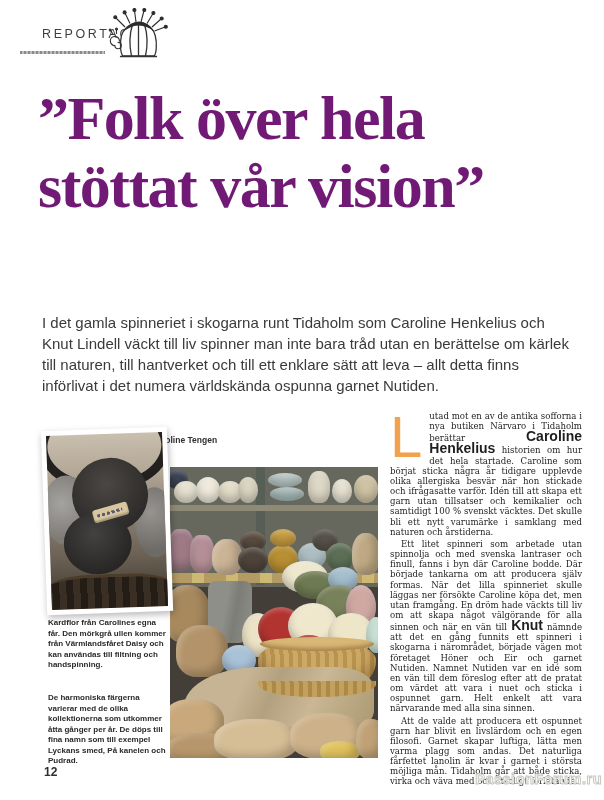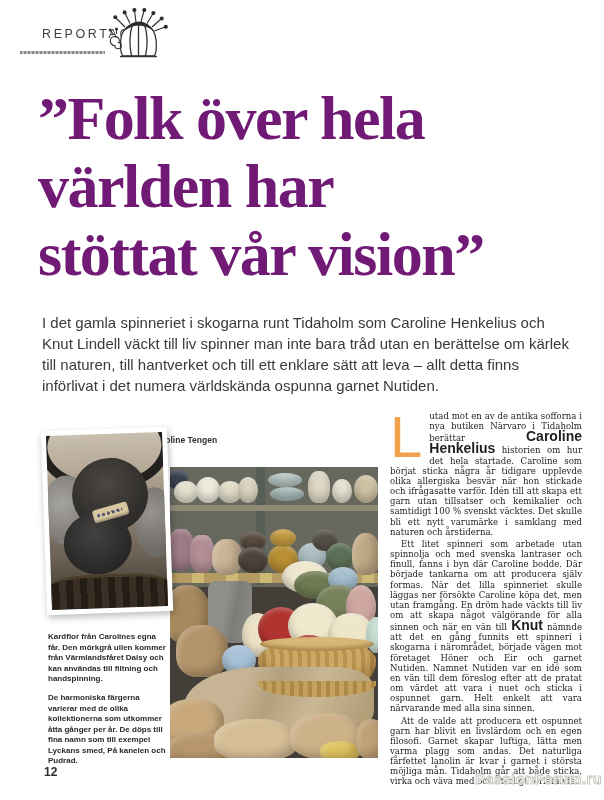--- a/index.html
+++ b/index.html
@@ -58,21 +58,21 @@
                box-shadow:inset 0 -10px 14px rgba(90,60,20,.45); }
   .lp-basket::before { content:""; position:absolute; left:2px; top:-2px; width:114px; height:14px;
                background:#d9b877; border-radius:50%; box-shadow:inset 0 -3px 4px rgba(120,80,30,.5); }
   .lp-burlap { position:absolute; left:14px; top:200px; width:190px; height:72px;
                background:linear-gradient(115deg,#c6b494 0 30%,#b3a07e 45%,#c9b795 65%,#a9976f 100%);
                border-radius:40% 20% 30% 35% / 55% 30% 40% 45%; }
 
   
   .caption { position:absolute; left:48px; width:120px; font-size:8px; line-height:10.5px;
              font-weight:700; color:#2a2a2a; }
-  .caption.c1 { top:632px; }
+  .caption.c1 { top:618px; }
   .caption.c2 { top:693px; }
 
   
   .article { position:absolute; left:390px; top:411px; width:192px;
              font-family:"DejaVu Serif", serif; font-size:8.6px; line-height:10.15px;
              color:#1f1f1f; text-align:justify; hyphens:auto; }
   .article p + p { margin-top:2px; }
   .article p.indent { text-indent:11px; }
   .dropcap { float:left; font-family:"Liberation Sans", sans-serif; font-weight:400;
              font-size:58px; line-height:47px; color:#F2A24E; margin:2px 7px 0 0; }
@@ -120,21 +120,20 @@
       <path d="M13.5 33 a4.6 4.6 0 1 0 -4.6 4.6 a3.2 3.2 0 1 0 3.2 -3.2"></path>
       <line x1="7" y1="26" x2="4.5" y2="22.5"></line>
         <circle cx="4.2" cy="22" r="1" fill="#333"></circle>
       <line x1="10.5" y1="25.5" x2="10.5" y2="21.5"></line>
         <circle cx="10.5" cy="21" r="1" fill="#333"></circle>
     </g>
   </svg>
 
   <h1 class="headline">
     <div>”Folk över hela</div>
-    <div>världen har</div>
     <div>stöttat vår vision”</div>
   </h1>
 
   <p class="lead">I det gamla spinneriet i skogarna runt Tidaholm som Caroline Henkelius och Knut Lindell väckt till liv spinner man inte bara tråd utan en berättelse om kärlek till naturen, till hantverket och till ett enklare sätt att leva – allt detta finns införlivat i det numera världskända ospunna garnet Nutiden.</p>
 
   <div class="byline">
     <span class="lbl">Av</span>
     <span class="nm">Cecilia Grender</span>
     <span class="gap"></span>
     <span class="lbl">Foto</span>

